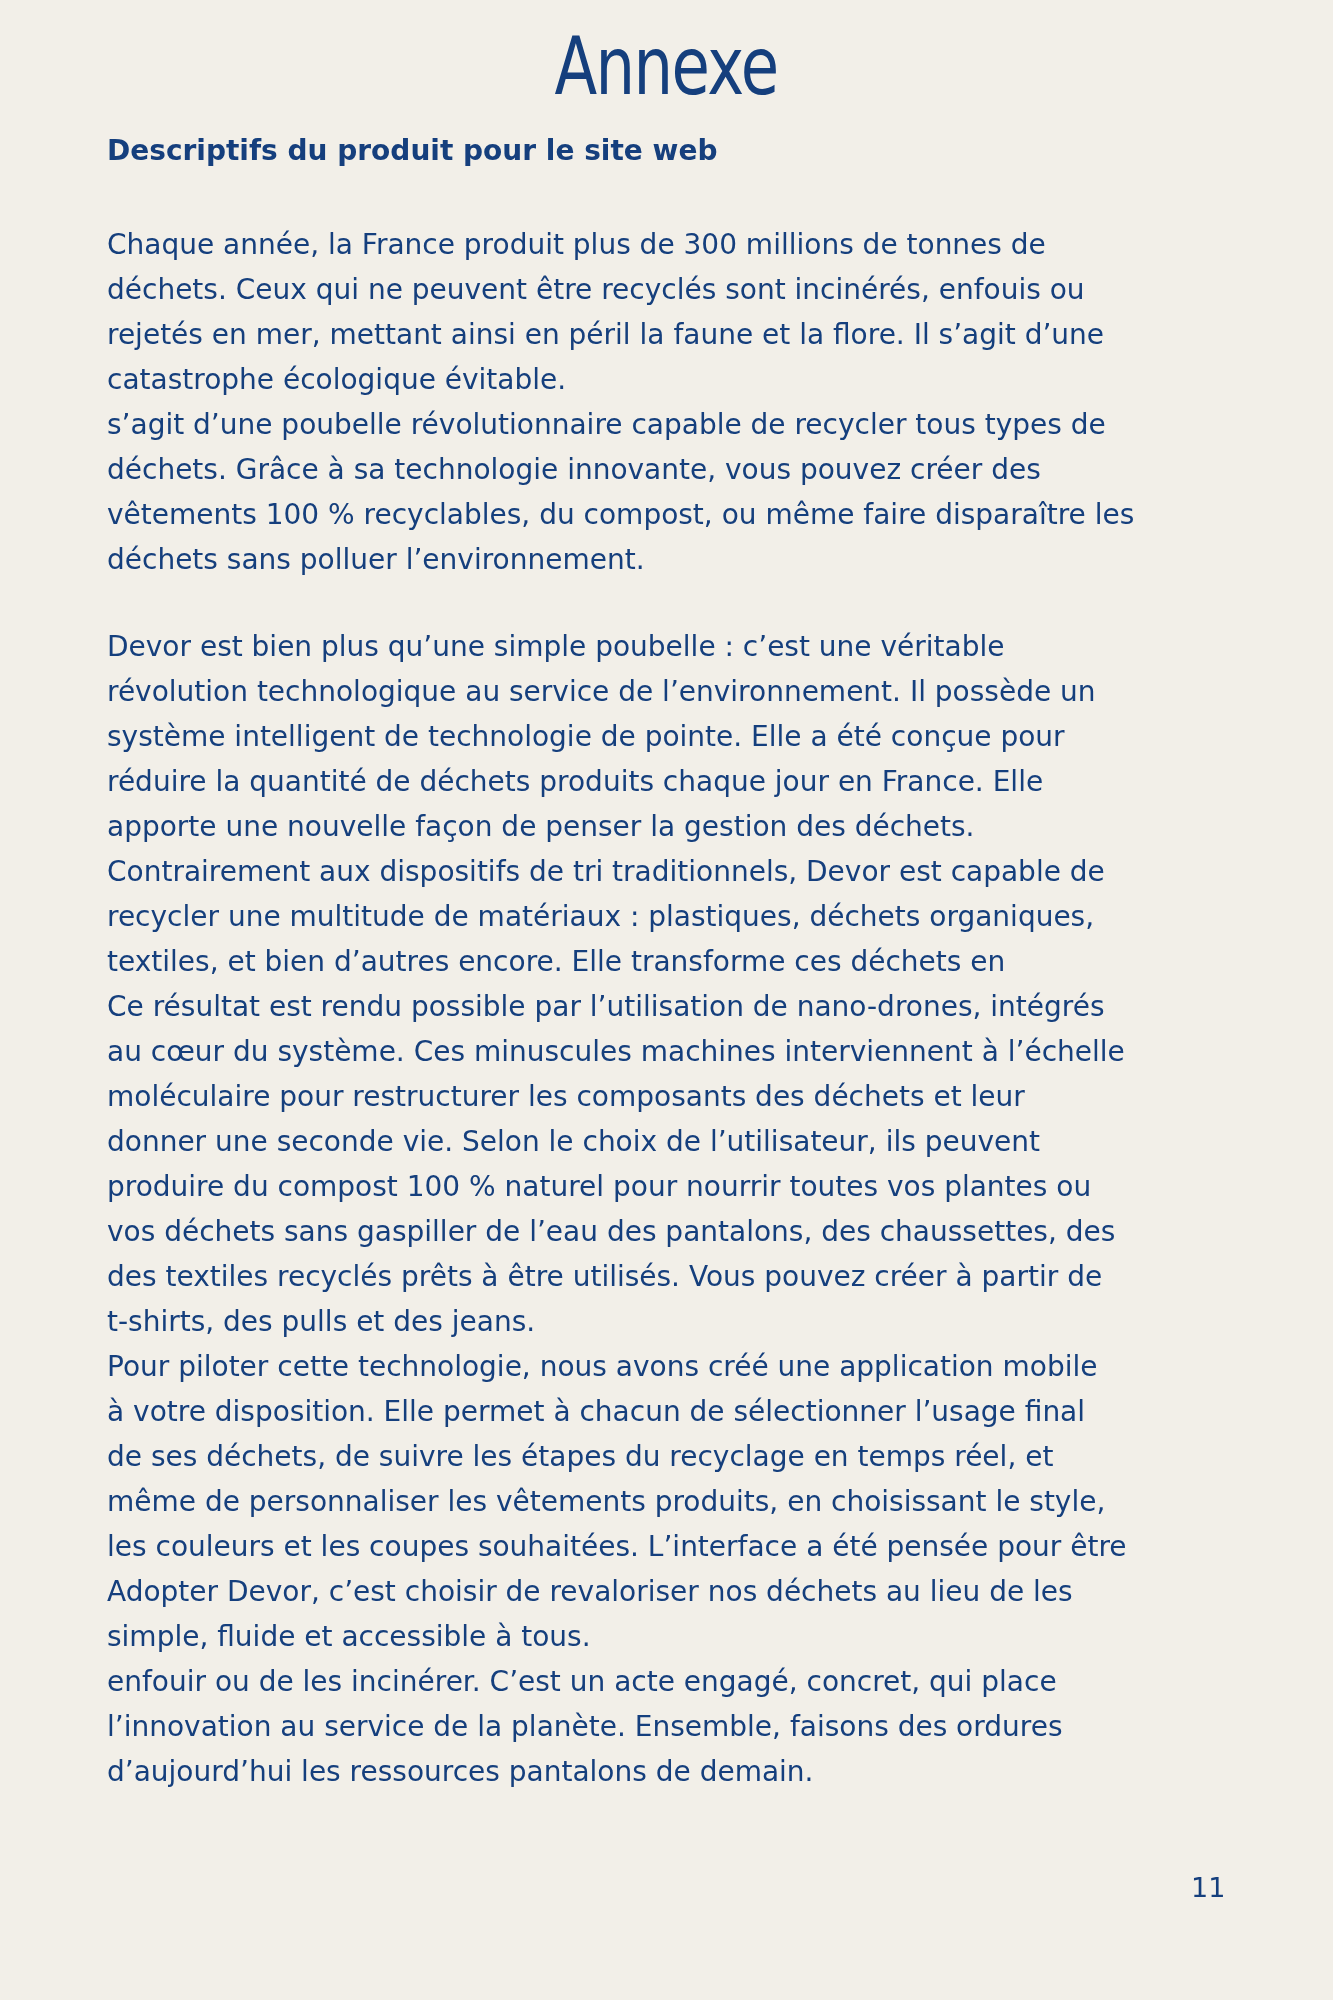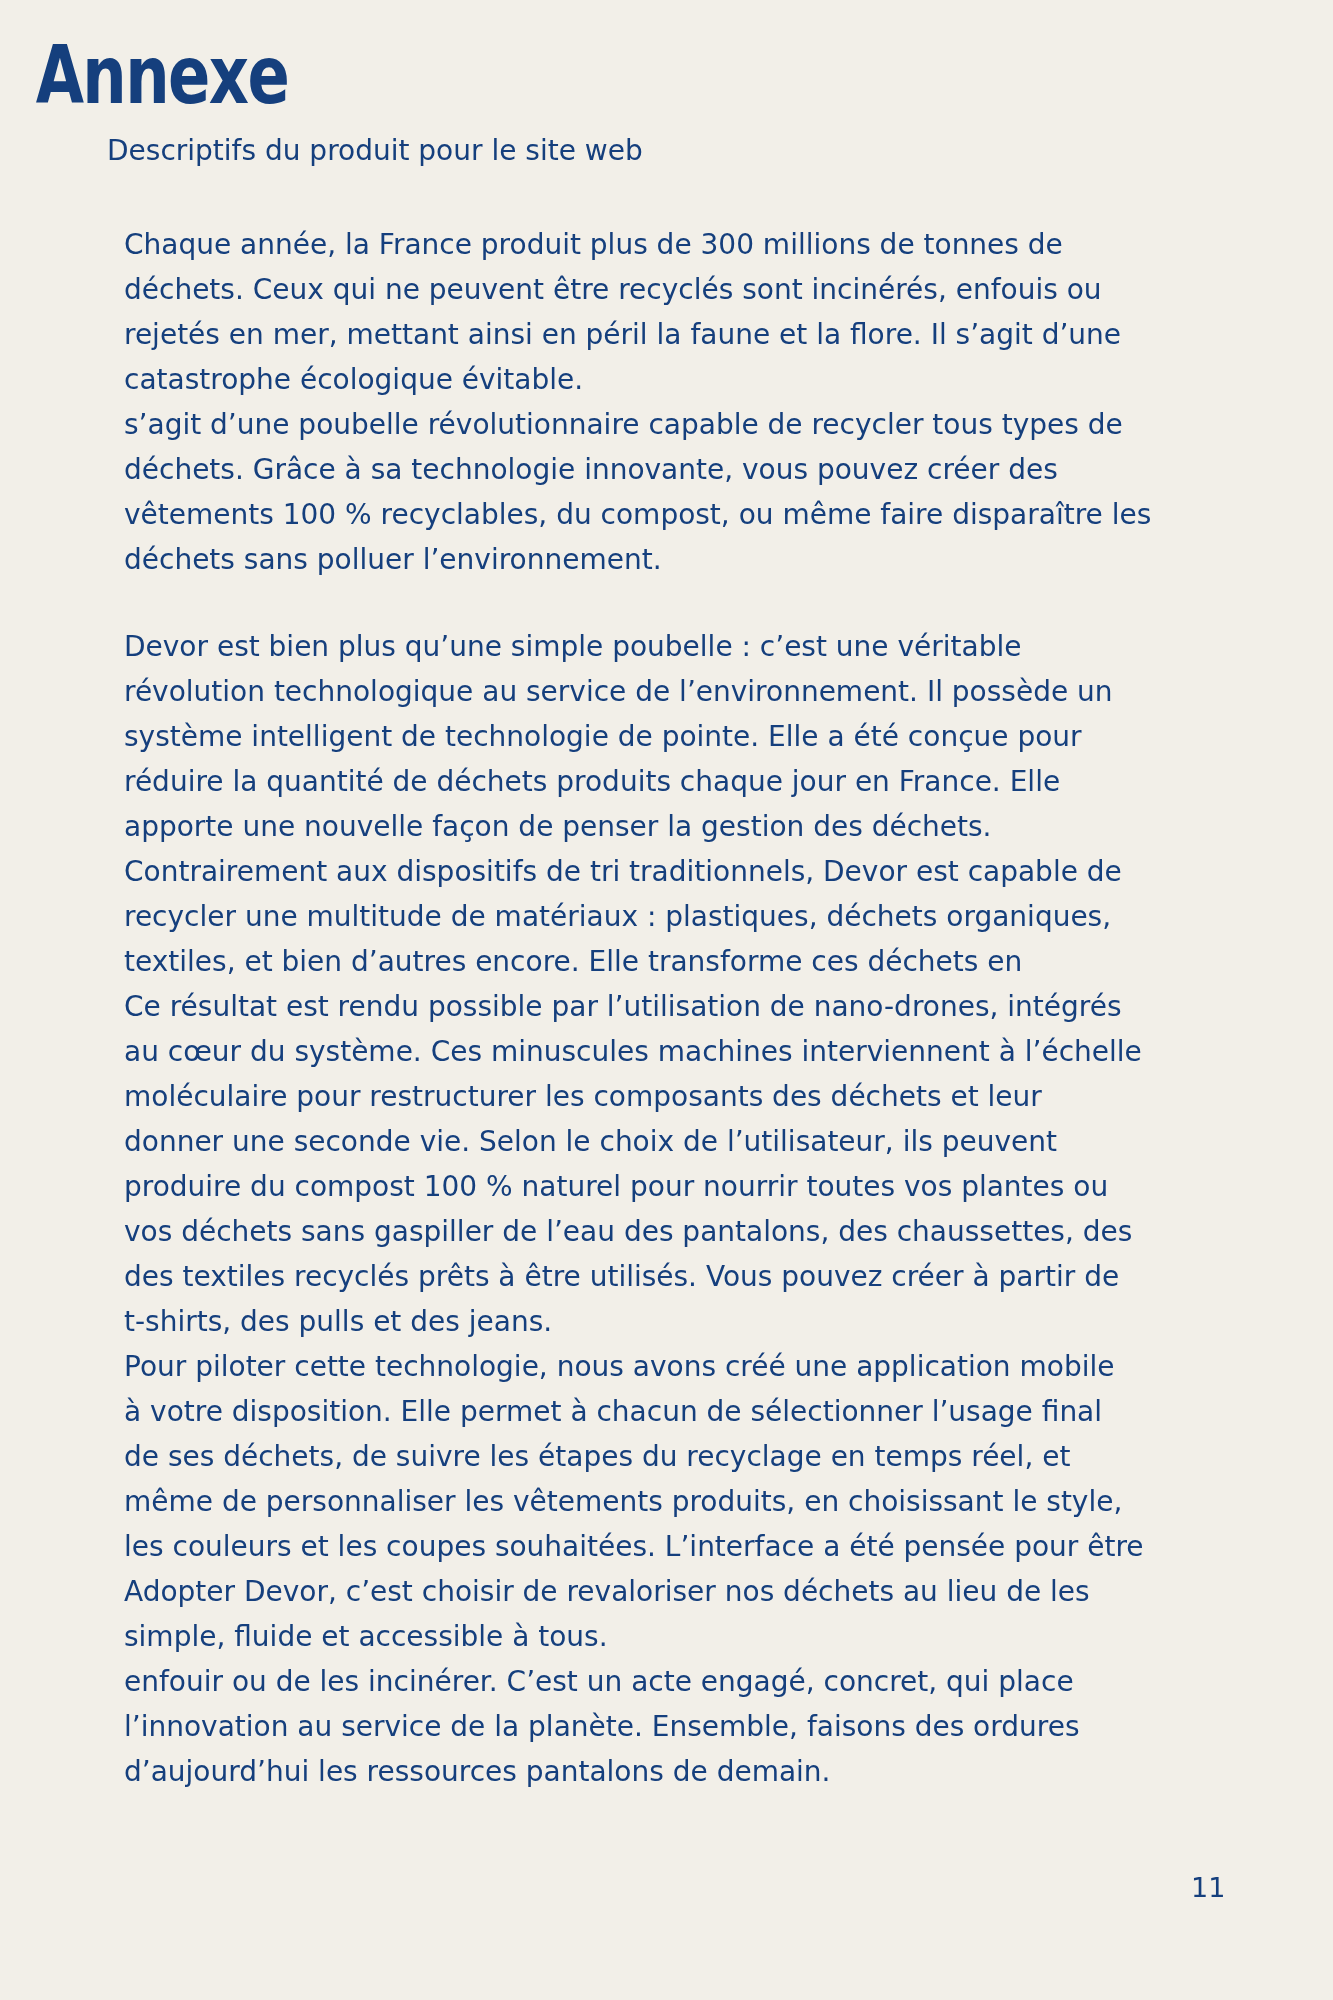--- a/index.html
+++ b/index.html
@@ -17,46 +17,47 @@
     position: relative;
   }
   .page {
     position: relative;
     width: 1333px;
     height: 2000px;
     background: var(--bg);
   }
   .title {
     position: absolute;
-    top: 34px;
+    top: 25px;
     left: 0;
     width: 100%;
+    text-align: center;
     font-size: 80px;
     line-height: 84px;
-    font-weight: bold;
+    font-weight: normal;
     letter-spacing: -2px;
     color: var(--ink);
   }
   .title .squeeze {
     display: inline-block;
     transform: scaleX(0.78);
     transform-origin: center;
   }
   .subtitle {
     position: absolute;
     top: 134px;
     left: 107px;
     font-size: 28px;
-    font-weight: normal;
+    font-weight: bold;
     color: var(--ink);
   }
   .body-text {
     position: absolute;
     top: 222px;
-    left: 124px;
+    left: 107px;
     width: 1140px;
     font-size: 28px;
     line-height: 45px;
     color: var(--ink);
   }
   .section + .section {
     margin-top: 42px;
   }
   .line {
     white-space: nowrap;

